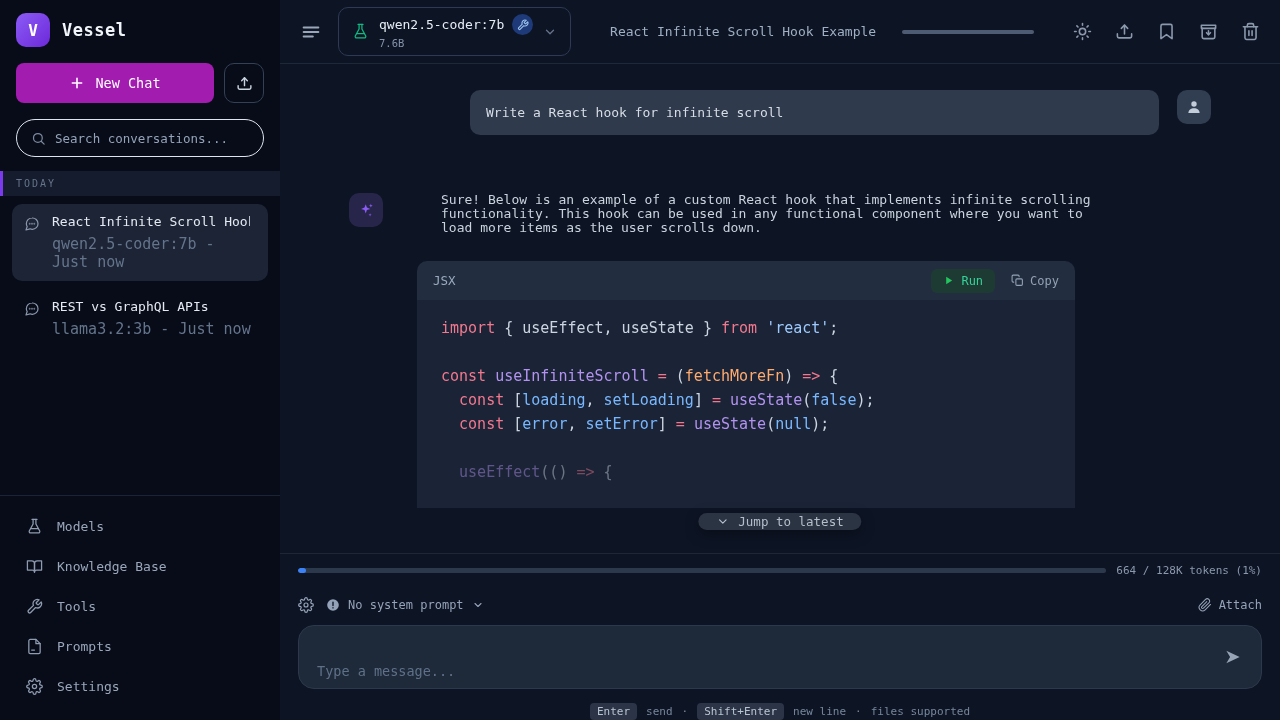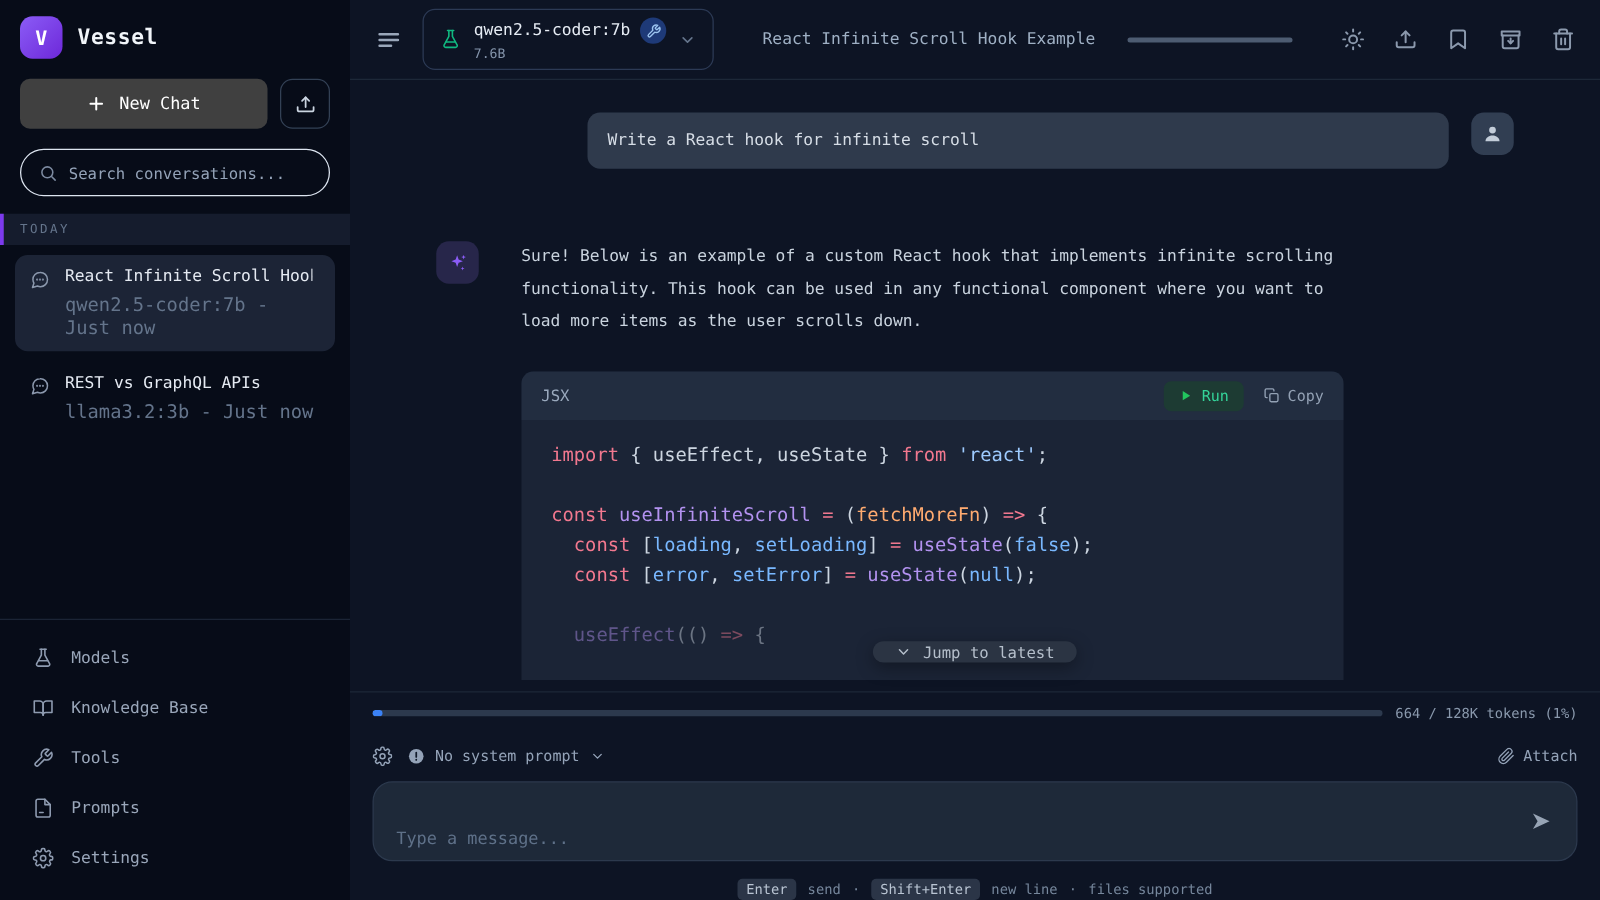--- a/index.html
+++ b/index.html
@@ -10,21 +10,21 @@
   }
   .app { display:flex; width:1280px; height:720px; }
 
   
   .sidebar { width:280px; height:720px; background:#070c18; display:flex; flex-direction:column; flex-shrink:0; }
   .brand-row { display:flex; align-items:center; gap:12px; padding:13px 16px 12px; }
   .logo { width:34px; height:34px; border-radius:10px; background:linear-gradient(135deg,#8b5cf6,#6d28d9);
           display:flex; align-items:center; justify-content:center; color:#fff; font-weight:bold; font-size:16px; }
   .brand-name { color:#f1f5f9; font-size:17px; font-weight:bold; letter-spacing:.5px; }
   .actions-row { display:flex; gap:10px; padding:4px 16px 0; }
-  .new-chat { flex:1; height:40px; border:none; border-radius:8px; background:#404040; color:#fff;
+  .new-chat { flex:1; height:40px; border:none; border-radius:8px; background:#a21caf; color:#fff;
               font-family:inherit; font-size:13.5px; display:flex; align-items:center; justify-content:center; gap:10px; cursor:pointer; }
   .import-btn { width:40px; height:40px; border-radius:10px; background:transparent; border:1px solid #334155;
                 color:#cbd5e1; display:flex; align-items:center; justify-content:center; cursor:pointer; }
   .search-box { margin:16px 16px 14px; height:38px; border:1.5px solid #dde5f0; border-radius:19px;
                 display:flex; align-items:center; gap:9px; padding:0 14px; }
   .search-box input { flex:1; background:transparent; border:none; outline:none; color:#cbd5e1;
                       font-family:inherit; font-size:12.5px; }
   .search-box input::placeholder { color:#94a3b8; }
   .search-ic { color:#7c8aa0; display:flex; }
   .section-header { position:relative; background:#151c2d; color:#64748b; font-size:10px; letter-spacing:2px;
@@ -64,21 +64,21 @@
   .chat-inner { width:862px; margin:0 auto; padding-top:26px; }
   .msg-user { display:flex; gap:18px; }
   .user-bubble { flex:1; margin-left:121px; background:#2f3a4c; border-radius:10px; padding:15px 16px;
                  color:#d6dde6; font-size:13px; }
   .avatar { width:34px; height:34px; border-radius:10px; background:#313e52; color:#c3cdd9;
             display:flex; align-items:center; justify-content:center; flex-shrink:0; }
   .msg-assistant { display:flex; gap:34px; margin-top:58px; }
   .ai-avatar { width:34px; height:34px; border-radius:10px; background:#27264a; color:#8b5cf6;
                display:flex; align-items:center; justify-content:center; flex-shrink:0; }
   .ai-content { flex:1; min-width:0; }
-  .ai-text { color:#c9d3de; font-size:13px; line-height:26px; max-width:652px; }
+  .ai-text { color:#c9d3de; font-size:13px; line-height:14px; max-width:652px;margin-left:24px; }
   .code-block { margin-top:26px; width:658px; border-radius:10px 10px 0 0; overflow:hidden; }
   .code-header { height:39px; background:#222d40; display:flex; align-items:center; padding:0 16px; }
   .code-lang { color:#9aa9bd; font-size:12.5px; }
   .code-actions { margin-left:auto; display:flex; align-items:center; gap:16px; }
   .run-btn { background:#1d3b33; border:none; border-radius:6px; padding:5px 12px; display:flex;
              align-items:center; gap:7px; color:#34d399; font-family:inherit; font-size:12px; cursor:pointer; }
   .run-btn .play { color:#22c55e; display:flex; }
   .copy-btn { background:none; border:none; color:#93a1b4; display:flex; align-items:center; gap:6px;
               font-family:inherit; font-size:12px; cursor:pointer; }
   .code-body { background:#1b2436; padding:16px 24px 24px; font-size:15px; line-height:24px; }

